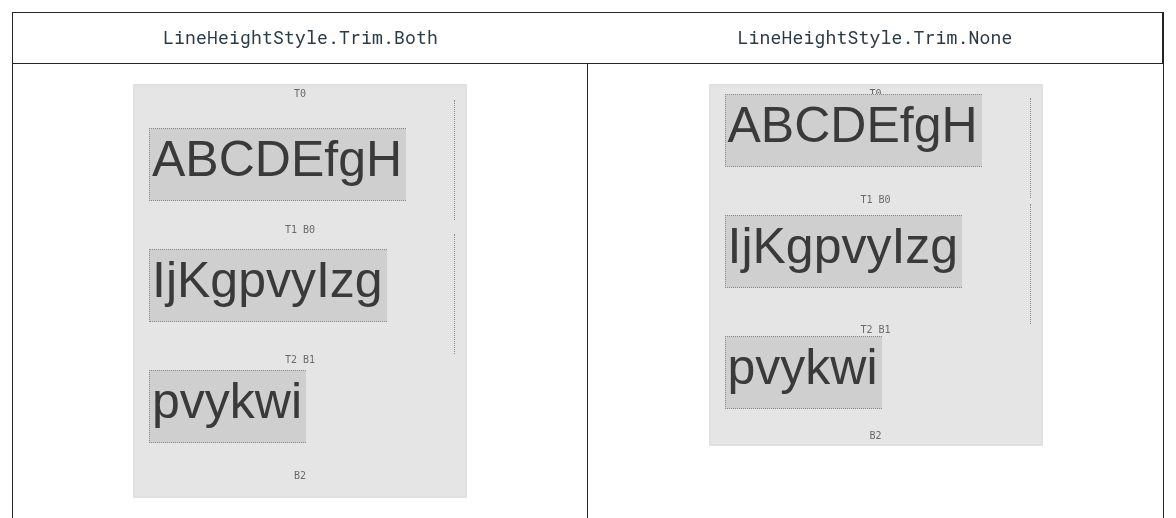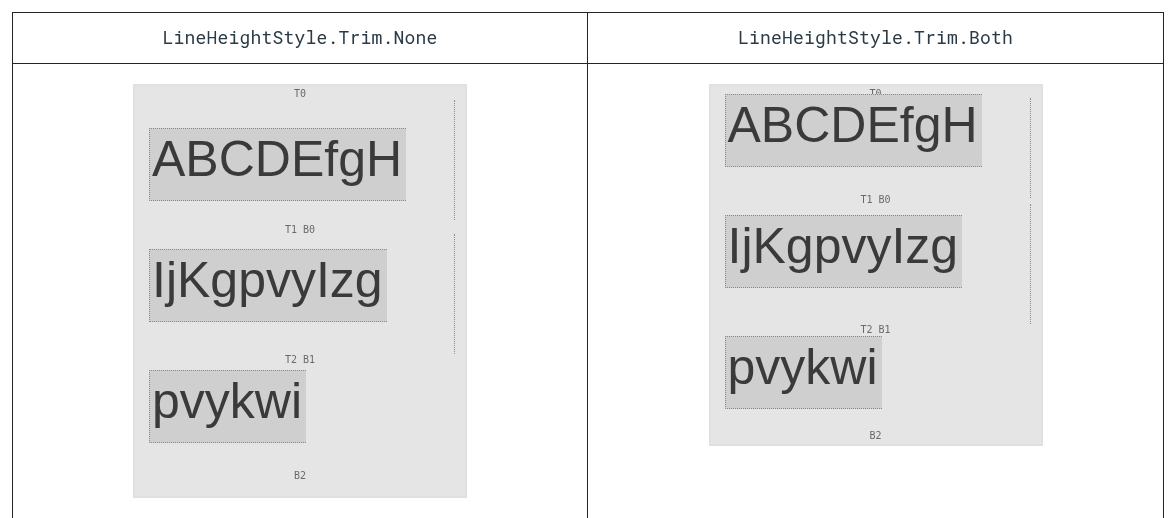--- a/index.html
+++ b/index.html
@@ -70,22 +70,22 @@
     border-right: 1px dotted #8a8a8a;
     right: 10px;
     width: 0;
   }
 </style>
 </head>
 <body>
 
 <div class="tbl">
 
+  <div class="hdr">LineHeightStyle.Trim.Both</div>
   <div class="hdr left">LineHeightStyle.Trim.None</div>
-  <div class="hdr">LineHeightStyle.Trim.Both</div>
 
   <div class="cell left">
     <div class="demo none">
       <div class="rlabel" style="top:2px">T0</div>
       <div class="vguide" style="top:14px;height:120px"></div>
 
       <div class="line" style="margin-top:28px">ABCDEfgH</div>
 
       <div class="rlabel" style="top:138px">T1   B0</div>
       <div class="vguide" style="top:148px;height:120px"></div>

